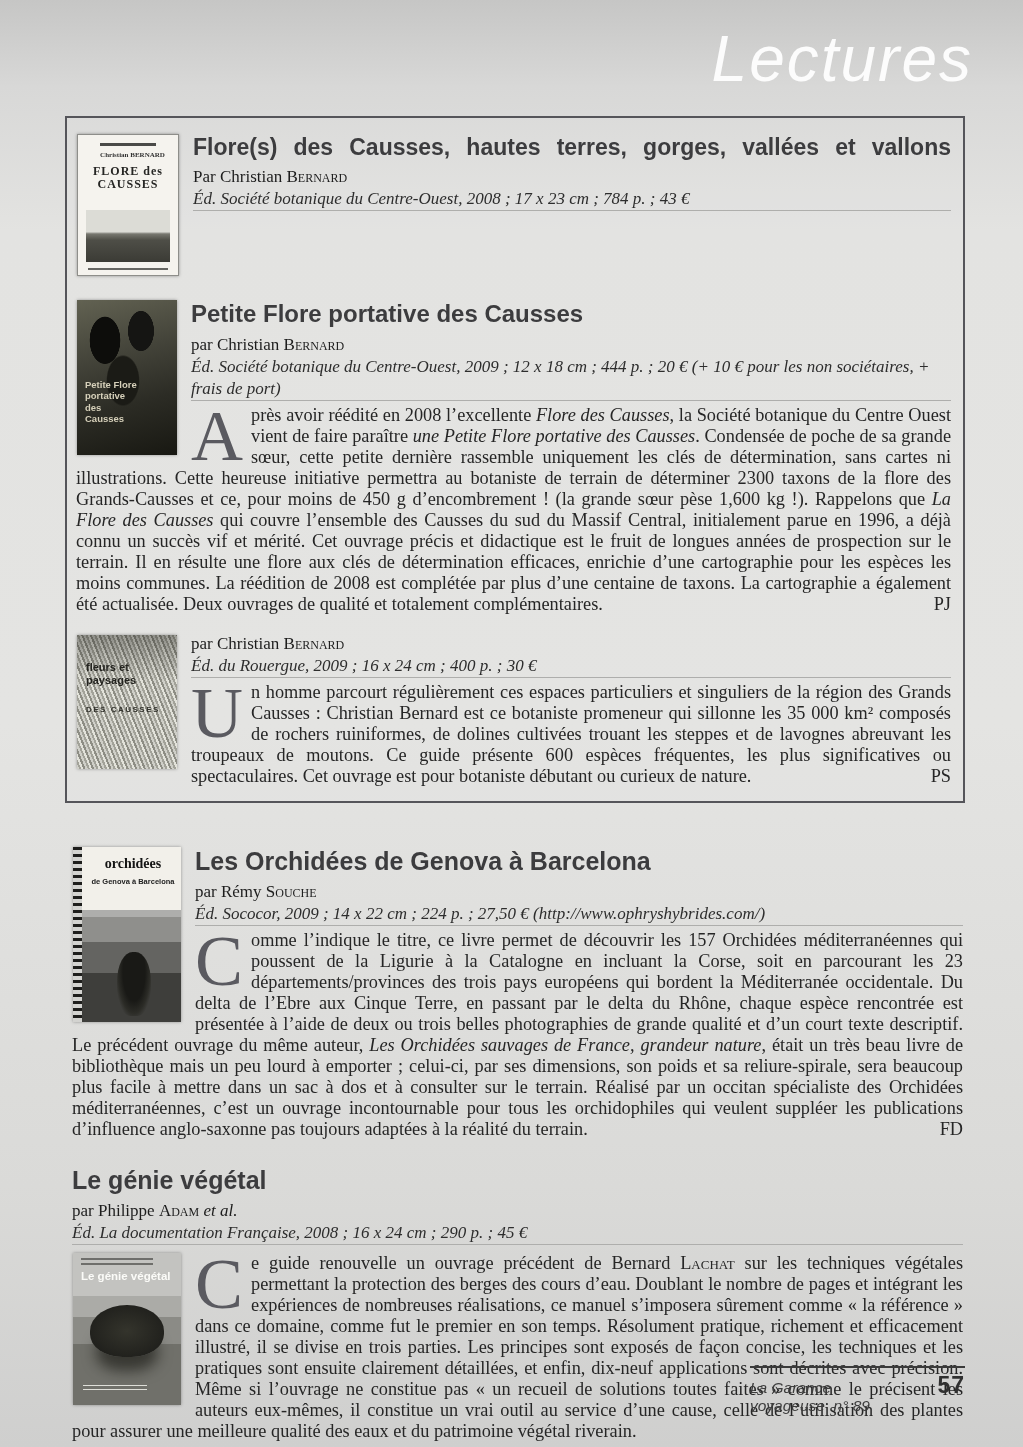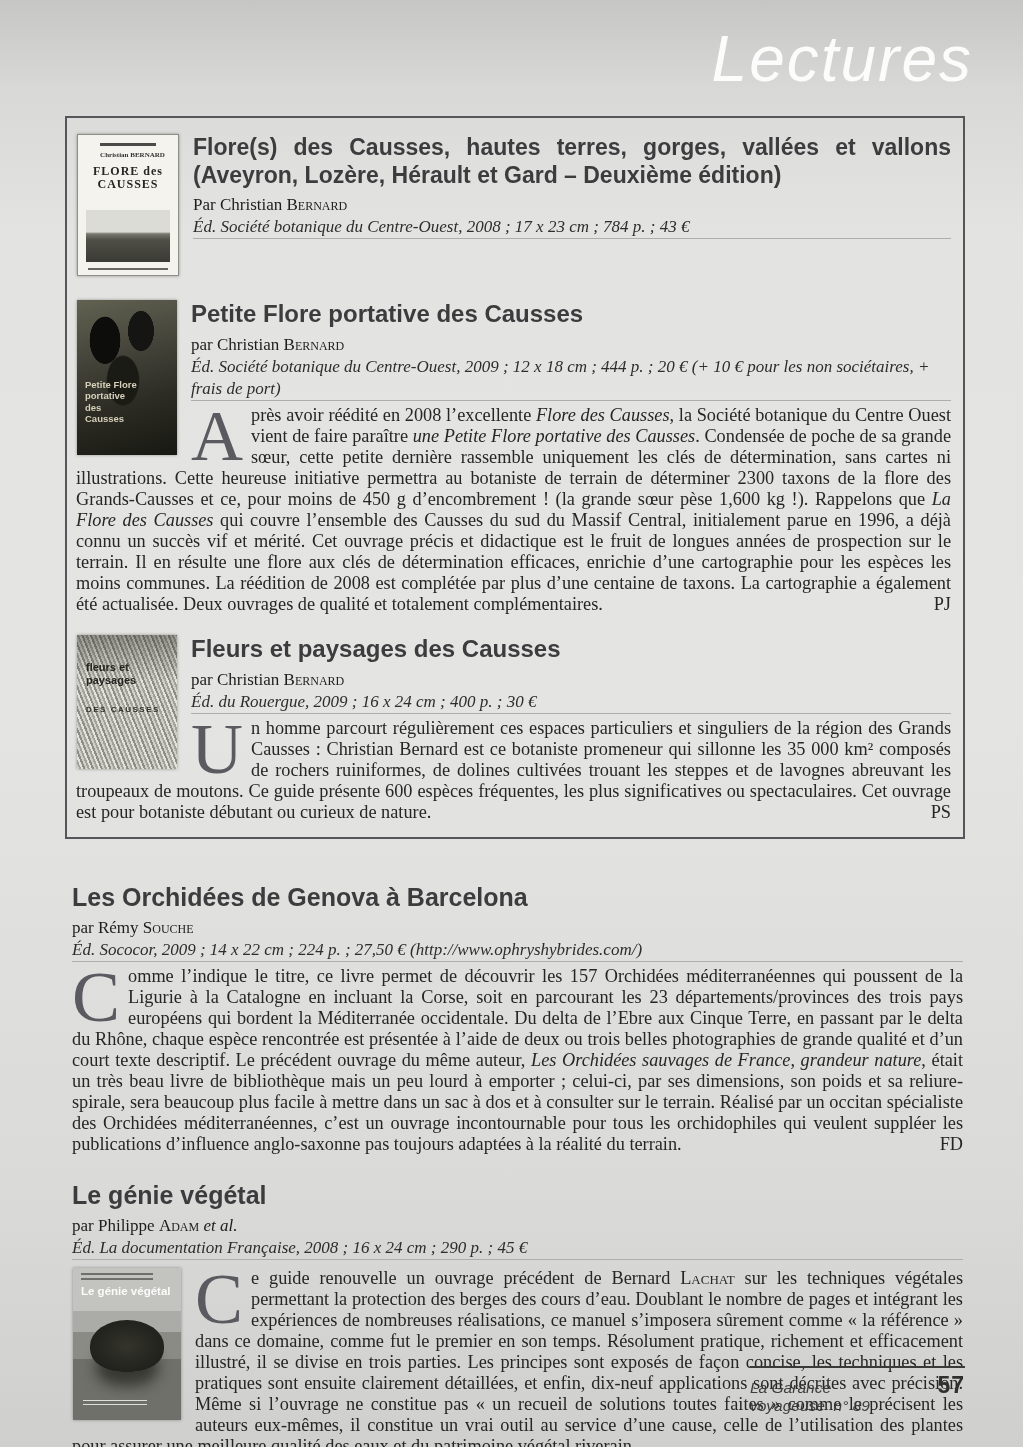--- a/index.html
+++ b/index.html
@@ -112,49 +112,52 @@
   <section class="entry">
     <div class="cover cover1">
       <div class="c1-bar"></div>
       <div class="c1-author">Christian BERNARD</div>
       <div class="c1-title">FLORE des CAUSSES</div>
       <div class="c1-photo"></div>
       <div class="c1-foot"></div>
     </div>
     <div class="btitle">
       <div class="tl1">Flore(s) des Causses, hautes terres, gorges, vallées et vallons</div>
-      <div>(Aveyron, Lozère, Hérault et Gard – Deuxième édition)</div>
     </div>
     <p class="byline"><span>Par Christian </span><span class="sc">Bernard</span></p>
     <p class="edline">Éd. Société botanique du Centre-Ouest, 2008 ; 17 x 23 cm ; 784 p. ; 43 €</p>
   </section>
 
   <section class="entry">
     <div class="cover cover2">
       <div class="c2-title">Petite Flore portative des Causses</div>
     </div>
     <div class="btitle btitle2">Petite Flore portative des Causses</div>
     <p class="byline"><span>par Christian </span><span class="sc">Bernard</span></p>
     <p class="edline">Éd. Société botanique du Centre-Ouest, 2009 ; 12 x 18 cm ; 444 p. ; 20 € (+ 10 € pour les non sociétaires, + frais de port)</p>
     <p class="rbody"><span class="dropcap">A</span><span><span>près avoir réédité en 2008 l’excellente </span><span class="seg-i">Flore des Causses</span><span>, la Société botanique du Centre Ouest vient de faire paraître </span><span class="seg-i">une Petite Flore portative des Causses</span><span>. Condensée de poche de sa grande sœur, cette petite dernière rassemble uniquement les clés de détermination, sans cartes ni illustrations. Cette heureuse initiative permettra au botaniste de terrain de déterminer 2300 taxons de la flore des Grands-Causses et ce, pour moins de 450 g d’encombrement ! (la grande sœur pèse 1,600 kg !). Rappelons que </span><span class="seg-i">La Flore des Causses</span><span> qui couvre l’ensemble des Causses du sud du Massif Central, initialement parue en 1996, a déjà connu un succès vif et mérité. Cet ouvrage précis et didactique est le fruit de longues années de prospection sur le terrain. Il en résulte une flore aux clés de détermination efficaces, enrichie d’une cartographie pour les espèces les moins communes. La réédition de 2008 est complétée par plus d’une centaine de taxons. La cartographie a également été actualisée. Deux ouvrages de qualité et totalement complémentaires.</span></span><span class="sig">PJ</span></p>
   </section>
 
   <section class="entry">
     <div class="cover cover3">
       <div class="c3-title"><span>fleurs et paysages</span><span class="c3-sub">des causses</span></div>
     </div>
-    <div class="btitle btitle2">Fleurs et paysages des Causses</div>
     <p class="byline"><span>par Christian </span><span class="sc">Bernard</span></p>
     <p class="edline">Éd. du Rouergue, 2009 ; 16 x 24 cm ; 400 p. ; 30 €</p>
     <p class="rbody"><span class="dropcap">U</span><span><span>n homme parcourt régulièrement ces espaces particuliers et singuliers de la région des Grands Causses : Christian Bernard est ce botaniste promeneur qui sillonne les 35 000 km² composés de rochers ruiniformes, de dolines cultivées trouant les steppes et de lavognes abreuvant les troupeaux de moutons. Ce guide présente 600 espèces fréquentes, les plus significatives ou spectaculaires. Cet ouvrage est pour botaniste débutant ou curieux de nature.</span></span><span class="sig">PS</span></p>
   </section>
 
 </div>
 
 <section class="entry outside first">
+  <div class="cover cover4">
+    <div class="c4-title">orchidées</div>
+    <div class="c4-sub">de Genova à Barcelona</div>
+    <div class="c4-orchid"></div>
+  </div>
   <div class="btitle btitle2" style="font-size:25px;">Les Orchidées de Genova à Barcelona</div>
   <p class="byline"><span>par Rémy </span><span class="sc">Souche</span></p>
   <p class="edline">Éd. Sococor, 2009 ; 14 x 22 cm ; 224 p. ; 27,50 € (http://www.ophryshybrides.com/)</p>
   <p class="rbody"><span class="dropcap">C</span><span><span>omme l’indique le titre, ce livre permet de découvrir les 157 Orchidées méditerranéennes qui poussent de la Ligurie à la Catalogne en incluant la Corse, soit en parcourant les 23 départements/provinces des trois pays européens qui bordent la Méditerranée occidentale. Du delta de l’Ebre aux Cinque Terre, en passant par le delta du Rhône, chaque espèce rencontrée est présentée à l’aide de deux ou trois belles photographies de grande qualité et d’un court texte descriptif. Le précédent ouvrage du même auteur, </span><span class="seg-i">Les Orchidées sauvages de France, grandeur nature</span><span>, était un très beau livre de bibliothèque mais un peu lourd à emporter ; celui-ci, par ses dimensions, son poids et sa reliure-spirale, sera beaucoup plus facile à mettre dans un sac à dos et à consulter sur le terrain. Réalisé par un occitan spécialiste des Orchidées méditerranéennes, c’est un ouvrage incontournable pour tous les orchidophiles qui veulent suppléer les publications d’influence anglo-saxonne pas toujours adaptées à la réalité du terrain.</span></span><span class="sig">FD</span></p>
 </section>
 
 <section class="entry outside">
   <div class="btitle btitle2" style="font-size:25px;">Le génie végétal</div>
   <p class="byline"><span>par Philippe </span><span class="sc">Adam</span><span class="seg-i"> et al.</span></p>
   <p class="edline">Éd. La documentation Française, 2008 ; 16 x 24 cm ; 290 p. ; 45 €</p>

